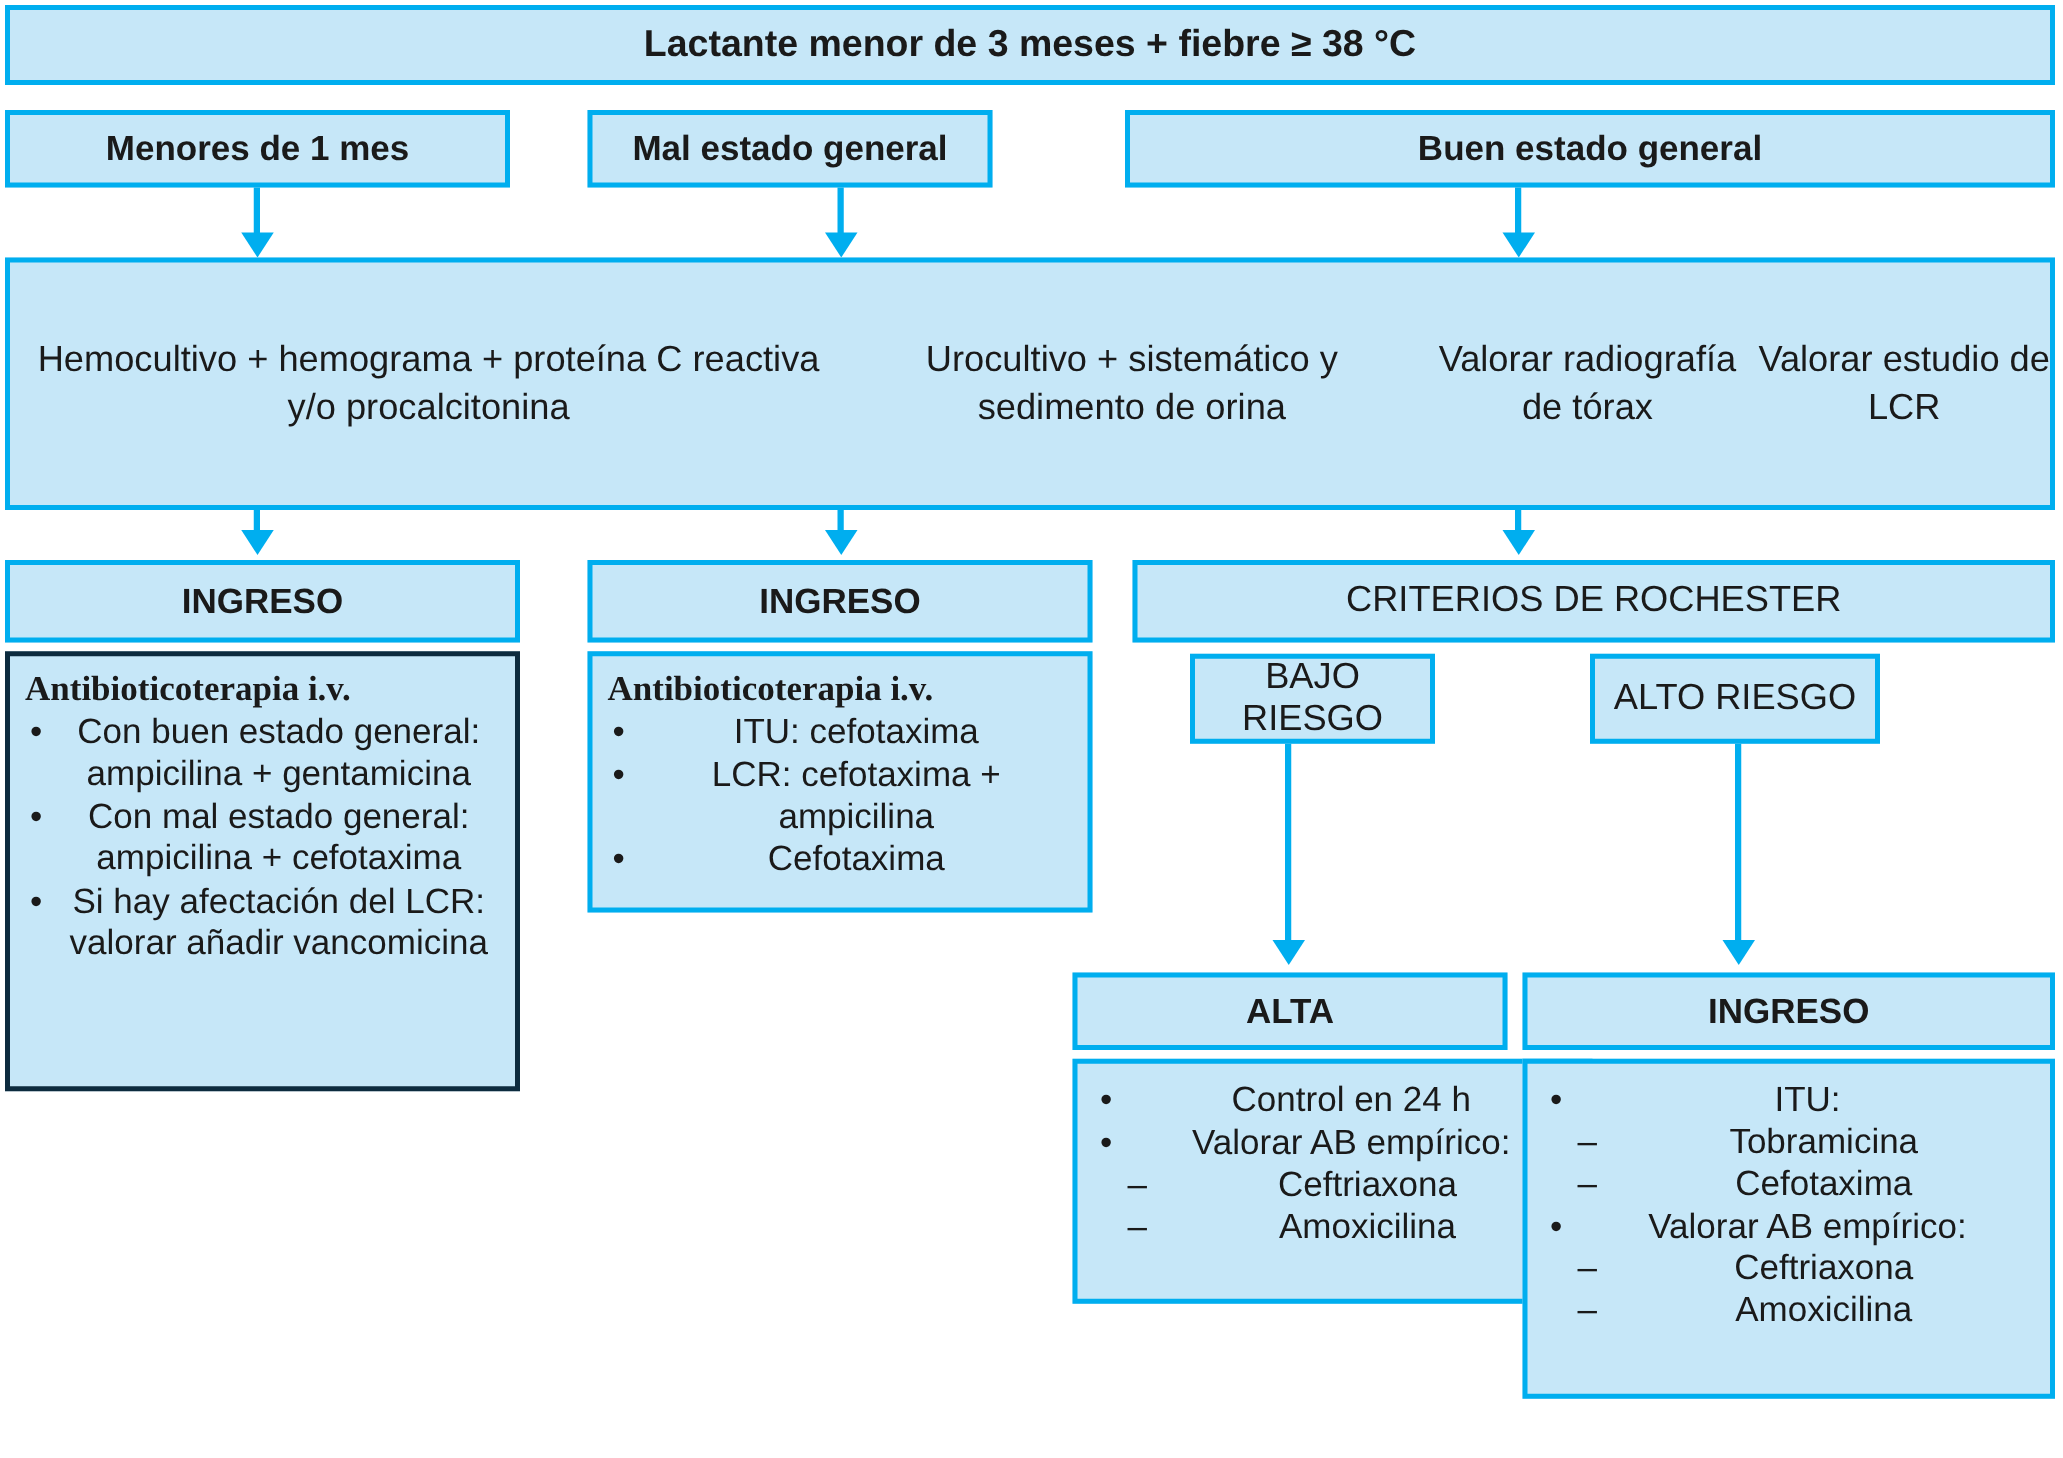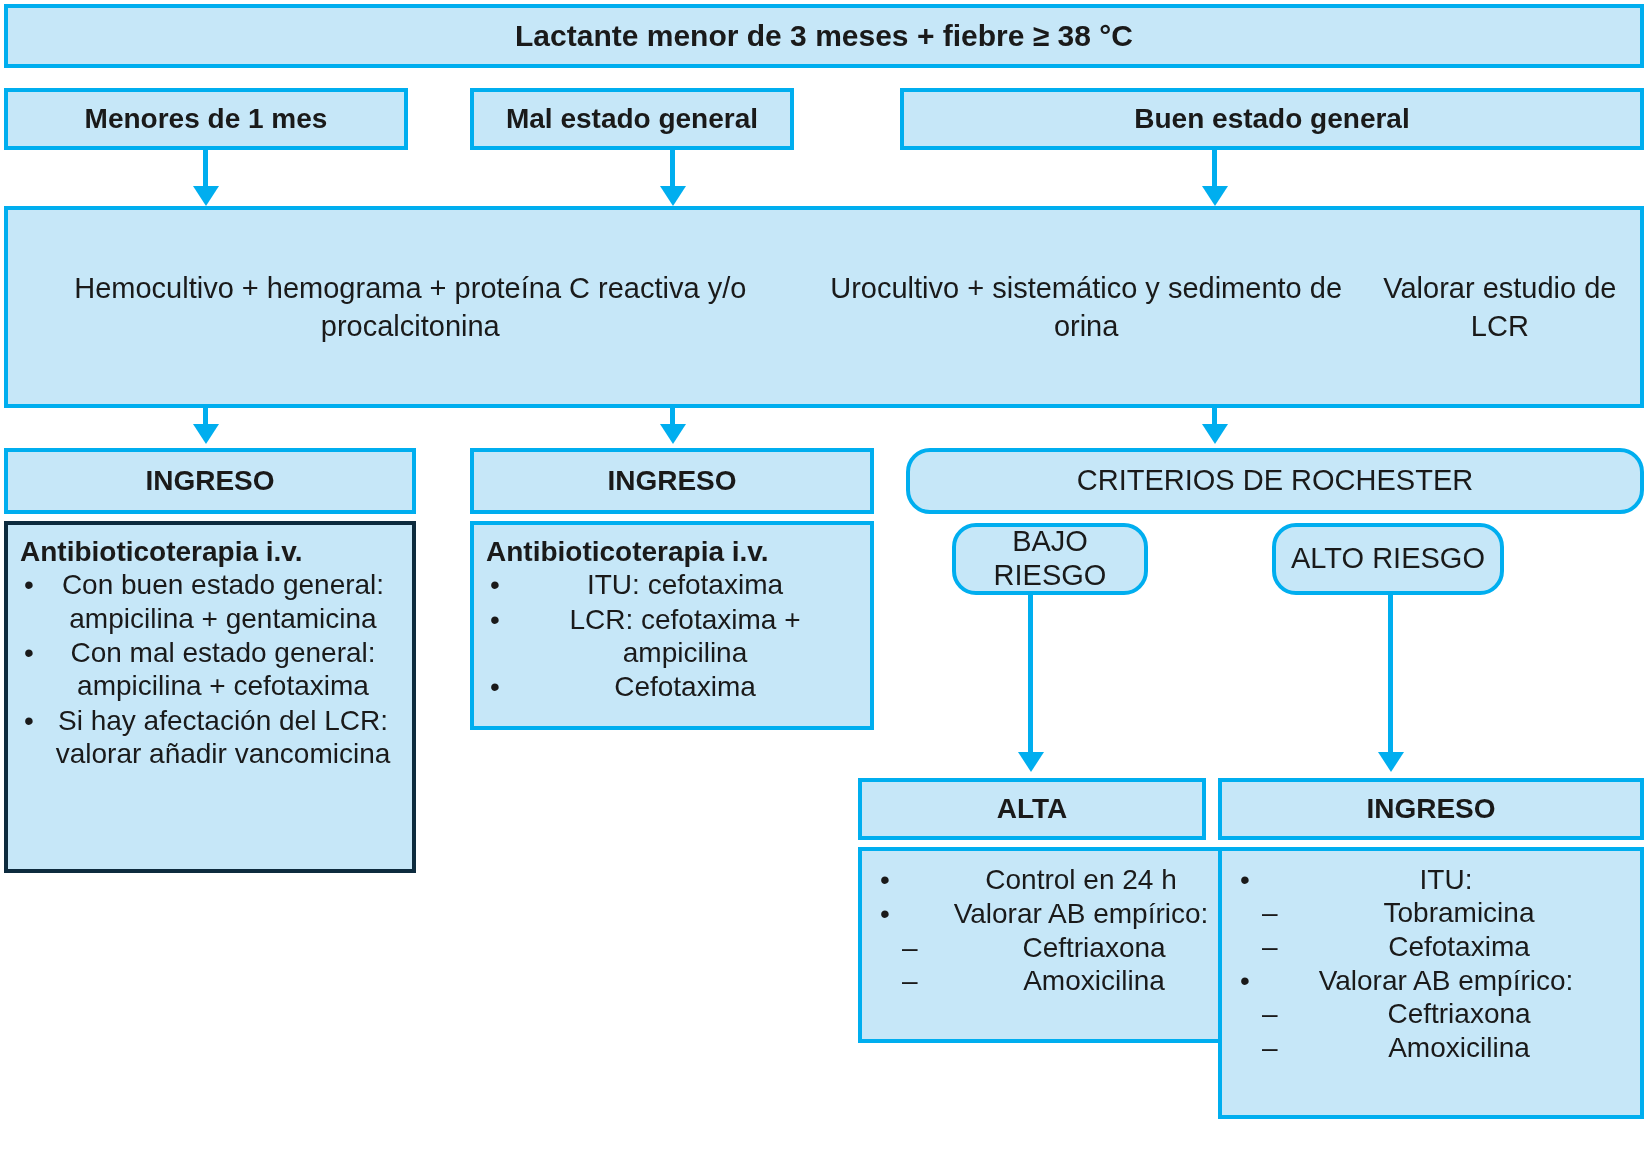--- a/index.html
+++ b/index.html
@@ -24,21 +24,21 @@
     justify-content:center;
     text-align:center;
     line-height:1.16;
   }
   .box.dark{ border-color:#0d2b3e; }
   .box.left{
     display:block;
     text-align:left;
   }
   .t-bold{ font-weight:bold; }
-  .t-reg{ font-weight:normal;border-radius:24px; }
+  .t-reg{ font-weight:normal; }
 
   
   .vline{
     position:absolute;
     background:#00aeef;
     width:5px;
   }
   .ahead{
     position:absolute;
     width:0;height:0;
@@ -72,21 +72,21 @@
   ul.dlist > li{
     position:relative;
     padding-left:26px;
   }
   ul.dlist > li::before{
     content:"\2013";
     position:absolute;
     left:0;
     top:0;
   }
-  .hdr{ font-weight:bold; }
+  .hdr{ font-weight:bold;font-family:Liberation Serif, serif; }
 </style>
 </head>
 <body>
 
 <div id="canvas">
 
   <div class="box t-bold" style="left:4px; top:4px; width:1640px; height:64px; font-size:30px;">
     <span>Lactante menor de 3 meses + fiebre ≥ 38 °C</span>
   </div>
 
@@ -105,20 +105,21 @@
 
   <div class="vline" style="left:670px; top:150px; height:40px;"></div>
   <div class="ahead" style="left:660px; top:186px;"></div>
 
   <div class="vline" style="left:1212px; top:150px; height:40px;"></div>
   <div class="ahead" style="left:1202px; top:186px;"></div>
 
   <div class="box" style="left:4px; top:206px; width:1640px; height:202px; font-size:29px; flex-direction:row; line-height:1.32;">
     <span>Hemocultivo + hemograma + proteína C reactiva y/o procalcitonina</span>
     <span>Urocultivo + sistemático y sedimento de orina</span>
+    <span>Valorar radiografía de tórax</span>
     <span>Valorar estudio de LCR</span>
   </div>
 
   <div class="vline" style="left:203px; top:408px; height:20px;"></div>
   <div class="ahead" style="left:193px; top:424px;"></div>
 
   <div class="vline" style="left:670px; top:408px; height:20px;"></div>
   <div class="ahead" style="left:660px; top:424px;"></div>
 
   <div class="vline" style="left:1212px; top:408px; height:20px;"></div>

